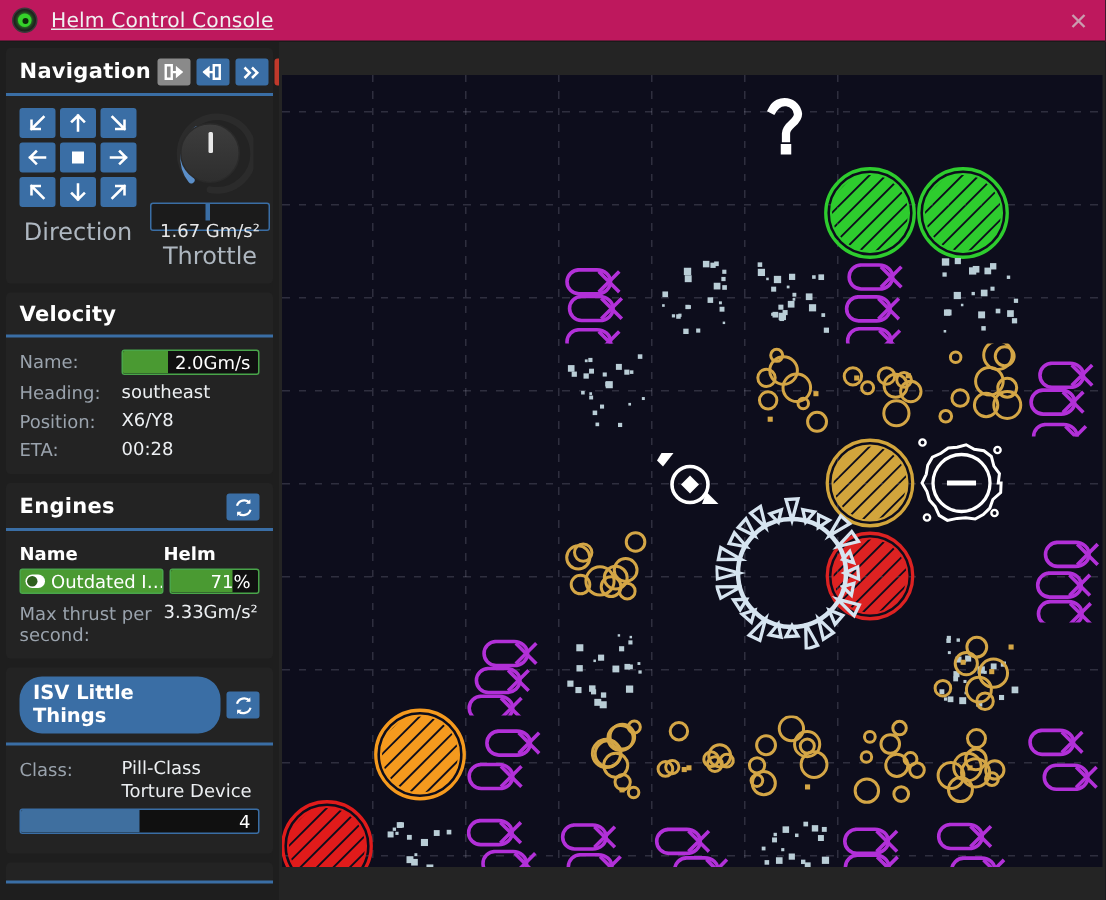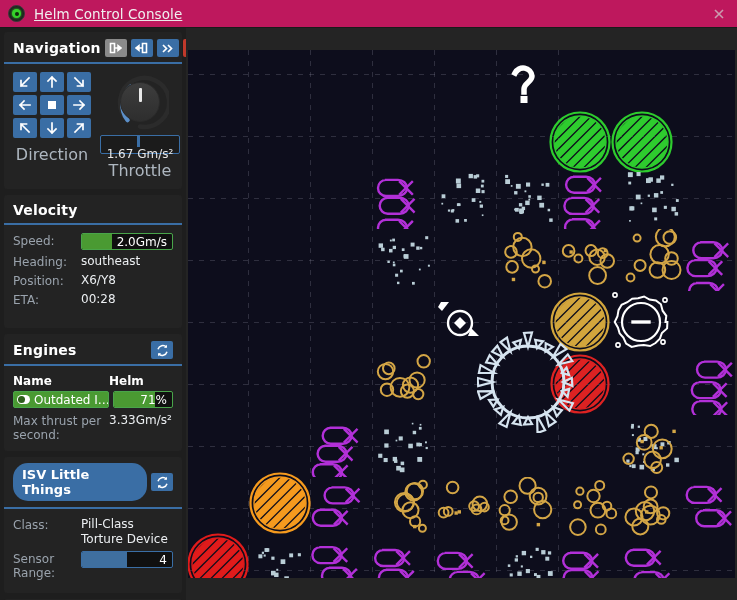--- a/index.html
+++ b/index.html
@@ -221,35 +221,35 @@
         </div>
       </div>
     </div>
 
     <div class="card">
       <div class="card-head">
         <div class="card-title">Velocity</div>
       </div>
       <div class="card-body">
         <div class="kv">
-          <div class="k">Speed:</div>
+          <div class="k">Name:</div>
           <div class="meter">
             <div class="fill" id="speed-fill" style="width: 33%;"></div>
             <div class="txt">2.0Gm/s</div>
           </div>
         </div>
         <div class="kv">
           <div class="k">Heading:</div>
           <div class="v">southeast</div>
         </div>
         <div class="kv">
           <div class="k">Position:</div>
           <div class="v">X6/Y8</div>
         </div>
-        <div class="kv" style="margin-bottom:12px">
+        <div class="kv" style="margin-bottom:0">
           <div class="k">ETA:</div>
           <div class="v">00:28</div>
         </div>
       </div>
     </div>
 
     <div class="card">
       <div class="card-head">
         <div class="card-title">Engines</div>
         <div class="iconbtn">
@@ -292,21 +292,20 @@
               <path d="M10.9 0.8v3h-3zM2.1 12.2v-3h3z" fill="#fff"></path>
             </svg>
         </div>
       </div>
       <div class="card-body">
         <div class="kv">
           <div class="k">Class:</div>
           <div class="v" style="max-width:90px">Pill-Class Torture Device</div>
         </div>
         <div class="kv">
-          <div class="k">Sensor Range:</div>
           <div class="meter blue">
             <div class="fill" id="sensor-fill" style="width: 50%;"></div>
             <div class="txt">4</div>
           </div>
         </div>
       </div>
     </div>
 
     <div class="card">
       <div class="card-head">

